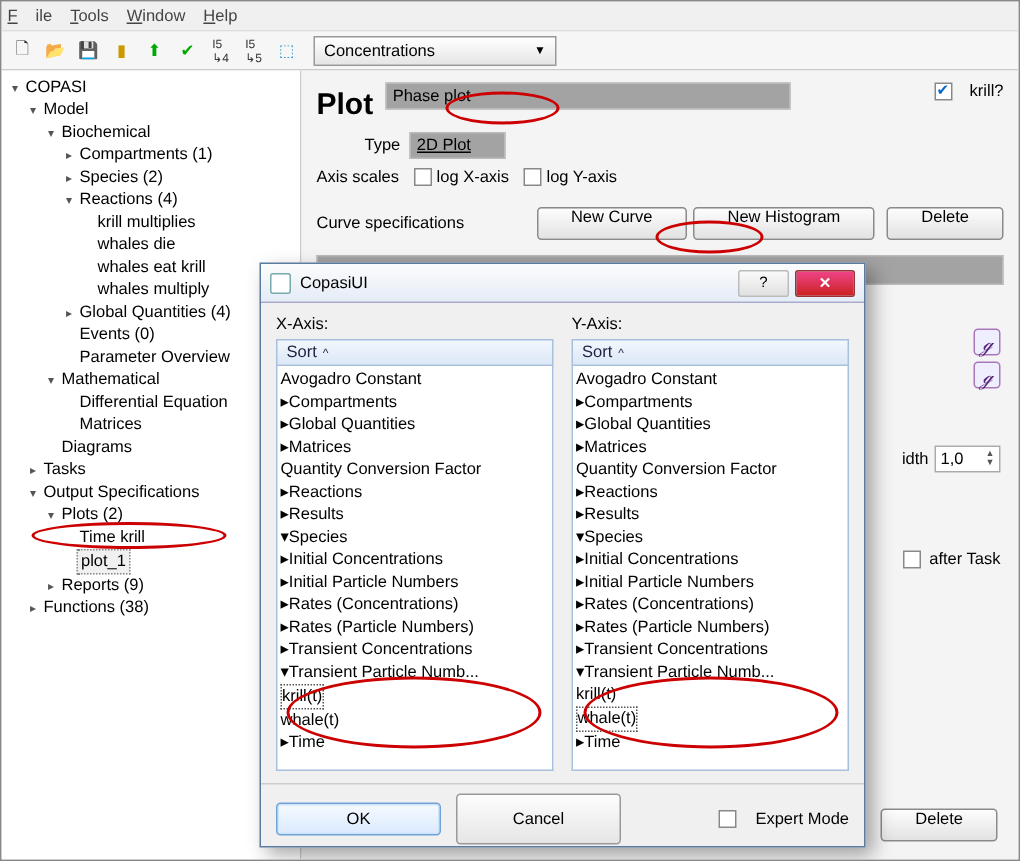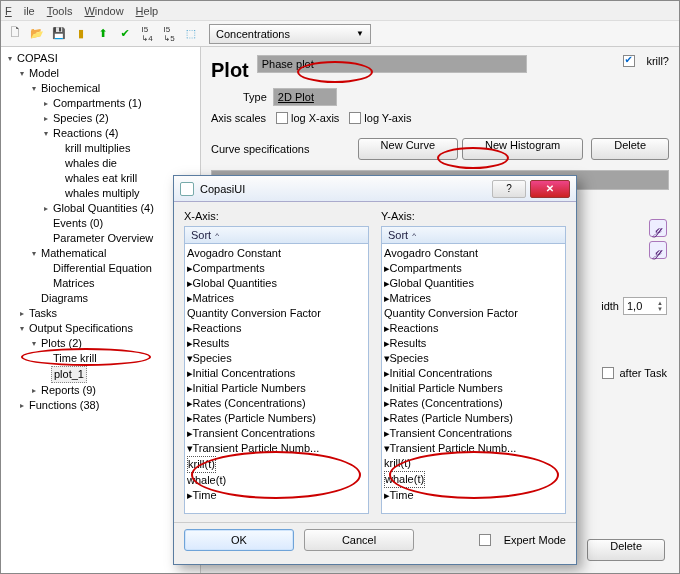--- a/index.html
+++ b/index.html
@@ -35,21 +35,21 @@
   .dlgtitle .close { background:linear-gradient(#e48,#c22); color:#fff; border-color:#933; font-weight:bold; width:40px; }
   .dlgbody { padding:8px 10px; display:flex; gap:12px; height:320px; }
   .axcol { flex:1; display:flex; flex-direction:column; }
   .listhdr { background:linear-gradient(#f2f7fd,#dbe8f7); border:1px solid #a8c0de; height:18px; display:flex; align-items:center; padding:0 6px; color:#224; }
   .listhdr .s { margin-left:4px; font-size:8px; }
   .listbox { flex:1; background:#fff; border:1px solid #a8c0de; border-top:none; overflow:hidden; padding:2px 0; }
   .listbox .row { display:flex; align-items:center; padding:0 2px; line-height:15px; white-space:nowrap; }
   .sel2 { border:1px dotted #555; }
   .dlgfoot { display:flex; align-items:center; padding:6px 10px; gap:10px; border-top:1px solid #ccc;text-align:center; }
   .dlgfoot .btnp { flex:0 0 110px; height:22px; border:1px solid #6fa3d8; background:linear-gradient(#f5faff,#dbeafe); border-radius:3px; display:flex; align-items:center; justify-content:center; box-shadow:0 0 0 1px #cfe4fb inset; }
-  .dlgfoot .btnc { flex:0 0 110px; height:22px; border:1px solid #999; background:linear-gradient(#fdfdfd,#e5e5e5); border-radius:3px; display:flex; align-items:center; justify-content:center; }
+  .dlgfoot .btnc { flex:0 0 110px; height:34px; border:1px solid #999; background:linear-gradient(#fdfdfd,#e5e5e5); border-radius:3px; display:flex; align-items:center; justify-content:center; }
   .iconG { width:18px; height:18px; border:1px solid #a7b; background:#eef; border-radius:3px; display:flex; align-items:center; justify-content:center; font-style:italic; font-family:serif; font-size:12px; color:#527; }
   .spin { width:44px; height:18px; border:1px solid #aaa; background:#fff; display:flex; align-items:center; padding:0 3px; }
   .spin .ar { display:flex; flex-direction:column; margin-left:auto; font-size:6px; line-height:6px; color:#555; }
   .bottombtns { position:absolute; right:14px; bottom:12px; display:flex; gap:24px; }
 </style>
 </head>
 <body>
 
 <div class="menubar">
   <span><u>F</u><span></span>ile</span>

